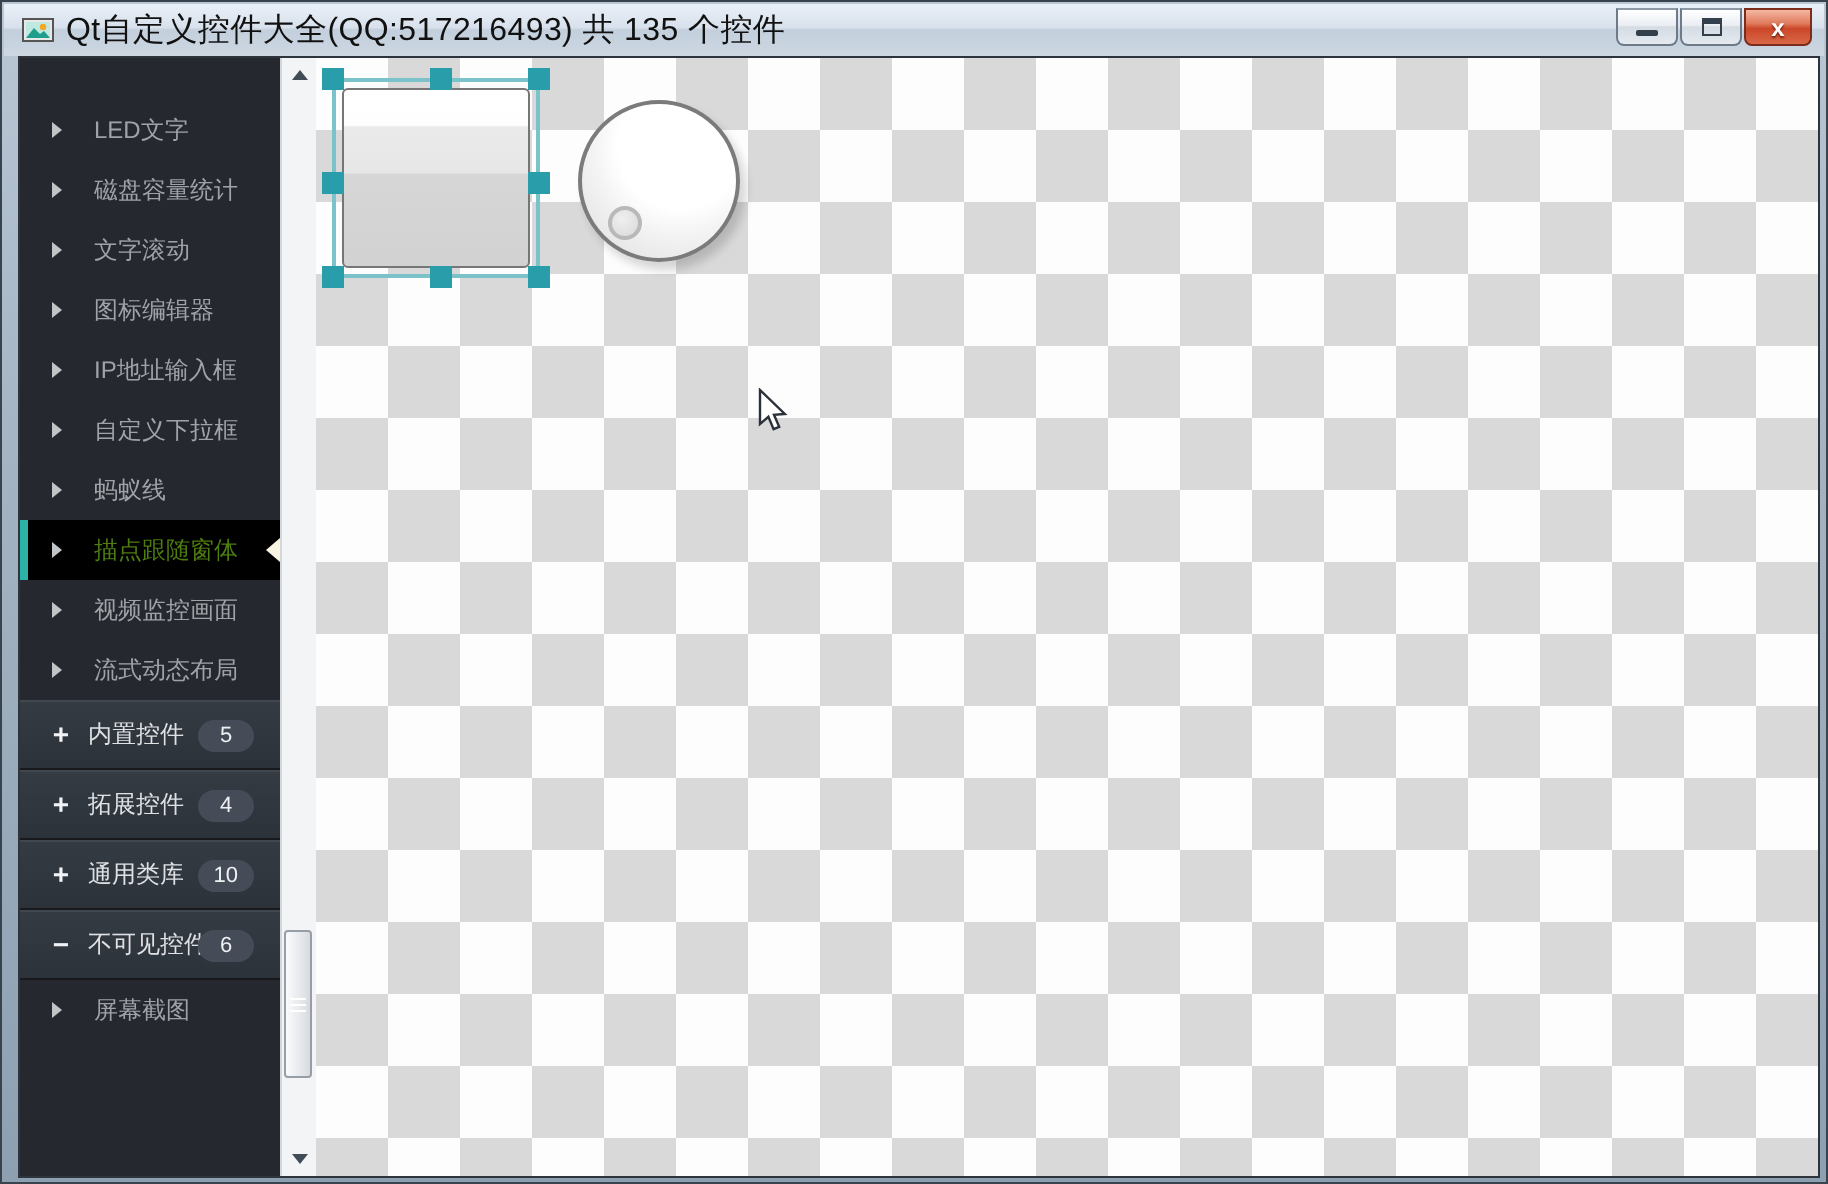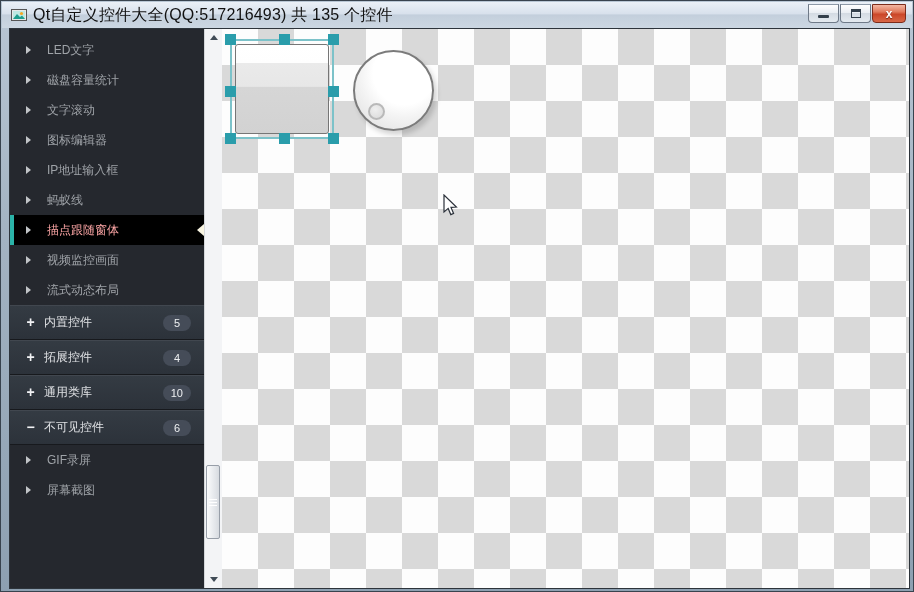--- a/index.html
+++ b/index.html
@@ -34,31 +34,31 @@
   .glyph-max { width: 10px; height: 9px; border: 1px solid #333f4b; border-top-width: 3px; background: transparent; }
   .glyph-close { color: #fff; font-size: 12px; font-weight: bold; text-shadow: 0 1px 1px rgba(90,20,5,.8); line-height: 1; }
 
   
   .content {
     position: absolute; left: 8px; top: 27px; width: 901px; height: 561px;
     border: 1px solid #2d343b; display: flex; background: #25282e;
   }
 
   
-  .sidebar { width: 194px; flex: 0 0 auto; background: #25282e; padding-top: 6px; overflow: hidden; }
+  .sidebar { width: 130px; flex: 0 0 auto; background: #25282e; padding-top: 21px; overflow: hidden; }
   .side-item {
     height: 30px; display: flex; align-items: center; position: relative;
     color: #9fa3a8; font-size: 12px; cursor: default;
   }
   .side-item .tri {
     width: 0; height: 0; margin-left: 16px; margin-right: 16px;
     border-left: 5px solid #c2c5c8; border-top: 4px solid transparent; border-bottom: 4px solid transparent;
     flex: 0 0 auto;
   }
-  .side-item.selected { background: #000; color: #fca5a5; }
+  .side-item.selected { background: #000; color: #4d7c0f; }
   .side-item.selected::before {
     content: ""; position: absolute; left: 0; top: 0; bottom: 0; width: 4px; background: #2bb3a8;
   }
   .side-item.selected::after {
     content: ""; position: absolute; right: 0; top: 50%; margin-top: -6px;
     border-right: 7px solid #f8f4e1; border-top: 6px solid transparent; border-bottom: 6px solid transparent;
   }
   .side-group {
     height: 35px; display: flex; align-items: center; position: relative;
     background: linear-gradient(#343b43, #2c323a);
@@ -174,20 +174,24 @@
         <div class="side-item">
           <span class="tri"></span>
           <span>图标编辑器</span>
         </div>
         <div class="side-item">
           <span class="tri"></span>
           <span>IP地址输入框</span>
         </div>
         <div class="side-item">
           <span class="tri"></span>
+          <span>自定义下拉框</span>
+        </div>
+        <div class="side-item">
+          <span class="tri"></span>
           <span>蚂蚁线</span>
         </div>
         <div class="side-item selected">
           <span class="tri"></span>
           <span>描点跟随窗体</span>
         </div>
         <div class="side-item">
           <span class="tri"></span>
           <span>视频监控画面</span>
         </div>
@@ -207,24 +211,20 @@
         </div>
         <div class="side-group">
           <span class="gicon">+</span>
           <span>通用类库</span>
           <span class="badge">10</span>
         </div>
         <div class="side-group">
           <span class="gicon">−</span>
           <span>不可见控件</span>
           <span class="badge">6</span>
-        </div>
-        <div class="side-item">
-          <span class="tri"></span>
-          <span>GIF录屏</span>
         </div>
         <div class="side-item">
           <span class="tri"></span>
           <span>屏幕截图</span>
         </div>
       </div>
 
     <div class="v-scrollbar">
       <div class="sb-btn up">
           <span class="arr-up"></span>

